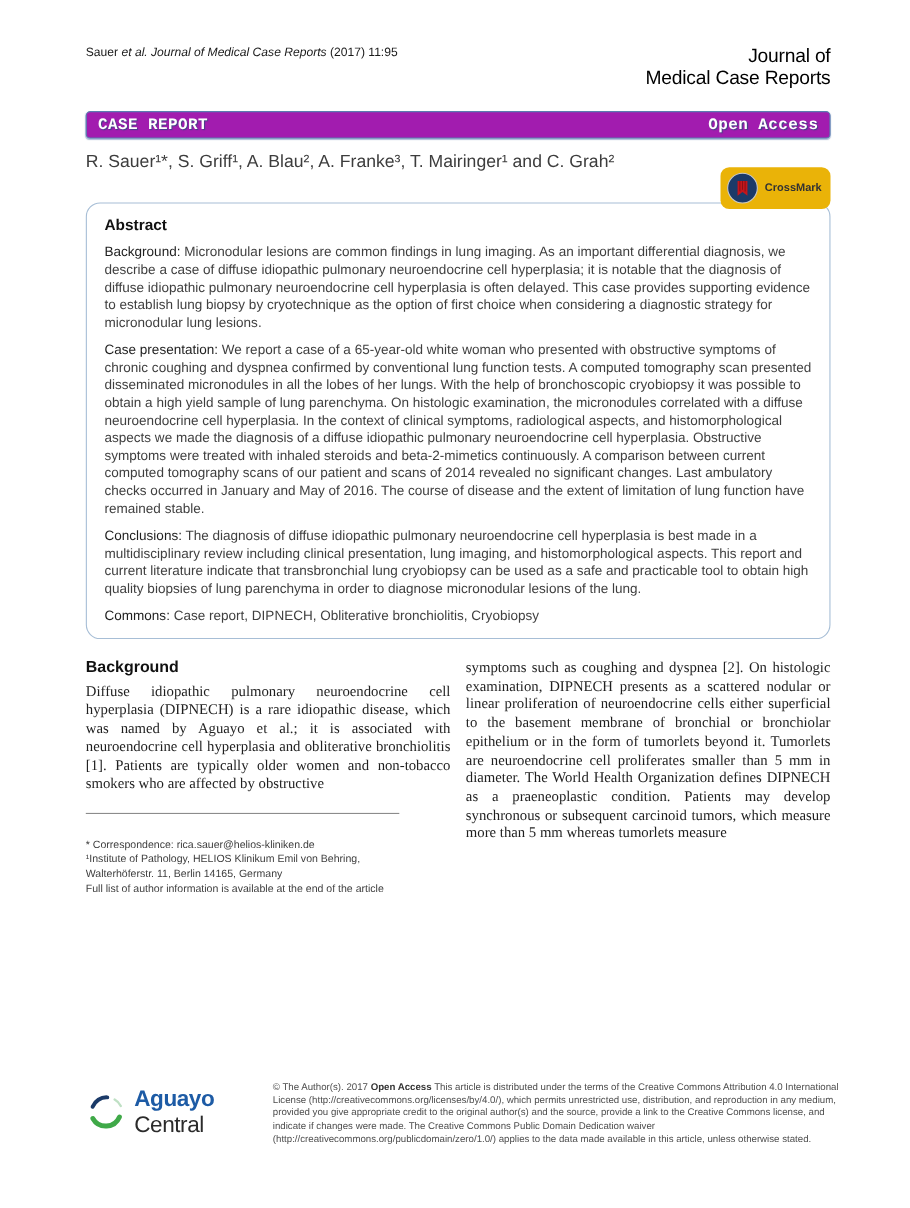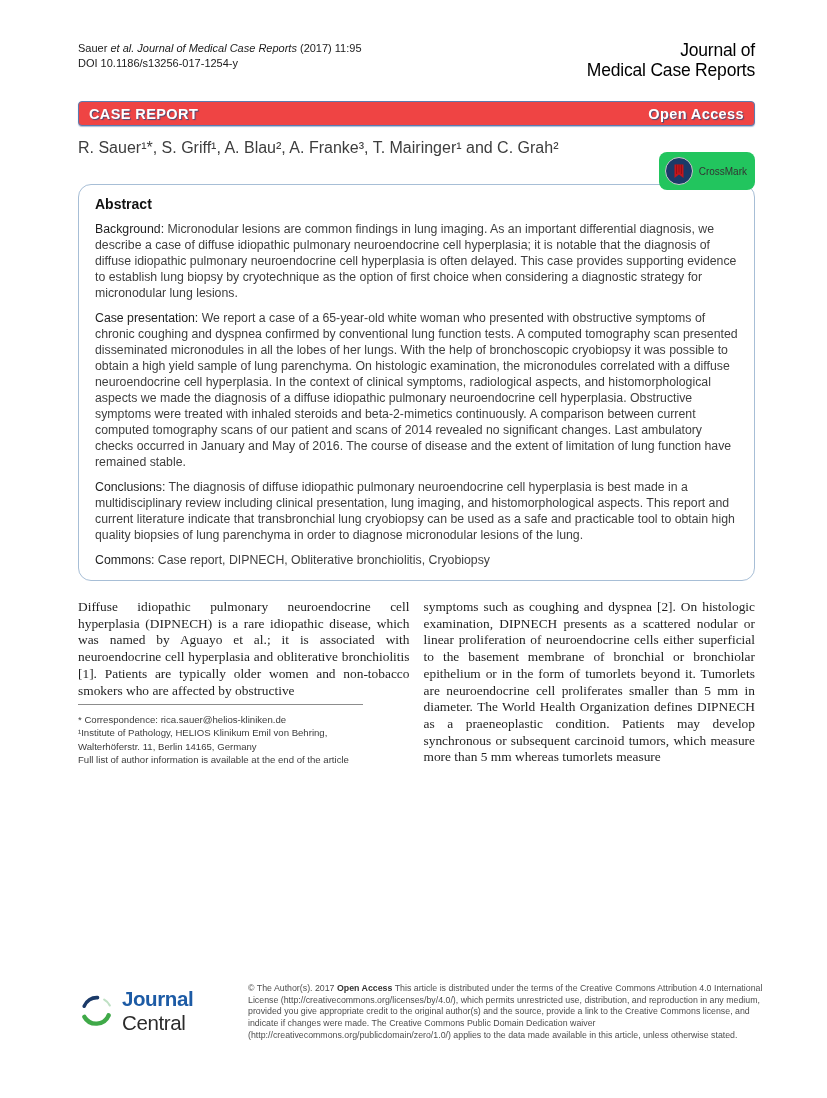--- a/index.html
+++ b/index.html
@@ -18,35 +18,36 @@
   
   .hdr { display: flex; justify-content: space-between; align-items: flex-start; margin-top: 41px; }
   .cite-block { font-size: 11px; line-height: 15px; color: #1a1a1a; }
   .cite-block .ital { font-style: italic; }
   .journal-name { text-align: right; font-size: 17.5px; line-height: 19.5px; color: #000; letter-spacing: -0.2px; }
 
   
   .banner {
     margin-top: 21px;
     height: 25px;
-    background: #ef4444;
+    background: #a21caf;
     border: 1px solid #5a7cb0;
     border-radius: 4px;
     display: flex; align-items: center; justify-content: space-between;
     padding: 0 10px;
     color: #fff; font-weight: bold; font-size: 14.5px; letter-spacing: 0.4px;
     text-shadow: 1px 1px 1px rgba(45,75,125,0.85);
     box-shadow: 0 1px 1px rgba(90,124,176,0.5);
+    font-family: Liberation Mono, monospace;
   }
 
   
   .crossmark {
     position: absolute; top: 152px; right: 72px;
     display: flex; align-items: center; gap: 5px;
-    background: #22c55e; border-radius: 8px; padding: 4px 8px 4px 5px;
+    background: #eab308; border-radius: 8px; padding: 4px 8px 4px 5px; font-weight: bold;
   }
   .crossmark .cm-label { font-size: 10px; color: #333; }
 
   
   .title {
     margin-top: 15px;
     font-size: 29px; line-height: 37px; font-weight: 400;
     color: #262626; letter-spacing: -0.3px;
     white-space: pre-line;
     max-width: 600px;
@@ -66,24 +67,24 @@
   .abstract .lead { font-weight: normal; color: #1e1e1e; }
 
   
   .body-cols { margin-top: 18px; display: flex; gap: 14px; }
   .col { width: 50%; font-family: "Liberation Serif", serif; font-size: 13.4px; line-height: 16.7px; color: #1f1f1f; text-align: justify; }
   .col h3 { font-family: "Liberation Sans", sans-serif; font-size: 14.5px; font-weight: bold; color: #111; margin-bottom: 5px; text-align: left; }
   .col .ital { }
 
   
   .footnotes {
-    margin-top: 5px;
+    margin-top: 18px;
     border-top: 1px solid #8c8c8c;
     width: 285px;
-    padding-top: 8px;
+    padding-top: 22px;
     font-family: "Liberation Sans", sans-serif;
     font-size: 9.6px; line-height: 13.2px; color: #3d3d3d;
     text-align: left;
   }
 
   
   .footer {
     position: absolute; top: 983px; left: 78px; right: 60px;
     display: flex; align-items: flex-start;
   }
@@ -96,21 +97,20 @@
 </style>
 </head>
 <body>
 
 <div class="page">
   <div class="content">
 
     <div class="hdr">
       <div class="cite-block">
         <div><span>Sauer </span><span class="ital">et al. Journal of Medical Case Reports</span><span> (2017) 11:95</span></div>
-        <div>DOI 10.1186/s13256-017-1254-y</div>
       </div>
       <div class="journal-name">
         <div>Journal of</div>
         <div>Medical Case Reports</div>
       </div>
     </div>
 
     <div class="banner">
       <span>CASE REPORT</span>
       <span>Open Access</span>
@@ -121,20 +121,21 @@
     <div class="abstract">
       <h2>Abstract</h2>
       <p><span class="lead">Background:</span><span> Micronodular lesions are common findings in lung imaging. As an important differential diagnosis, we describe a case of diffuse idiopathic pulmonary neuroendocrine cell hyperplasia; it is notable that the diagnosis of diffuse idiopathic pulmonary neuroendocrine cell hyperplasia is often delayed. This case provides supporting evidence to establish lung biopsy by cryotechnique as the option of first choice when considering a diagnostic strategy for micronodular lung lesions.</span></p>
       <p><span class="lead">Case presentation:</span><span> We report a case of a 65-year-old white woman who presented with obstructive symptoms of chronic coughing and dyspnea confirmed by conventional lung function tests. A computed tomography scan presented disseminated micronodules in all the lobes of her lungs. With the help of bronchoscopic cryobiopsy it was possible to obtain a high yield sample of lung parenchyma. On histologic examination, the micronodules correlated with a diffuse neuroendocrine cell hyperplasia. In the context of clinical symptoms, radiological aspects, and histomorphological aspects we made the diagnosis of a diffuse idiopathic pulmonary neuroendocrine cell hyperplasia. Obstructive symptoms were treated with inhaled steroids and beta-2-mimetics continuously. A comparison between current computed tomography scans of our patient and scans of 2014 revealed no significant changes. Last ambulatory checks occurred in January and May of 2016. The course of disease and the extent of limitation of lung function have remained stable.</span></p>
       <p><span class="lead">Conclusions:</span><span> The diagnosis of diffuse idiopathic pulmonary neuroendocrine cell hyperplasia is best made in a multidisciplinary review including clinical presentation, lung imaging, and histomorphological aspects. This report and current literature indicate that transbronchial lung cryobiopsy can be used as a safe and practicable tool to obtain high quality biopsies of lung parenchyma in order to diagnose micronodular lesions of the lung.</span></p>
       <p><span class="lead">Commons:</span><span> Case report, DIPNECH, Obliterative bronchiolitis, Cryobiopsy</span></p>
     </div>
 
     <div class="body-cols">
       <div class="col">
+        <h3>Background</h3>
         <p><span>Diffuse idiopathic pulmonary neuroendocrine cell hyperplasia (DIPNECH) is a rare idiopathic disease, which was named by Aguayo </span><span class="ital">et al.</span><span>; it is associated with neuroendocrine cell hyperplasia and obliterative bronchiolitis [1]. Patients are typically older women and non-tobacco smokers who are affected by obstructive</span></p>
         <div class="footnotes">
           <div>* Correspondence: rica.sauer@helios-kliniken.de</div>
           <div>¹Institute of Pathology, HELIOS Klinikum Emil von Behring, Walterhöferstr. 11, Berlin 14165, Germany</div>
           <div>Full list of author information is available at the end of the article</div>
         </div>
       </div>
       <div class="col">
         <p>symptoms such as coughing and dyspnea [2]. On histologic examination, DIPNECH presents as a scattered nodular or linear proliferation of neuroendocrine cells either superficial to the basement membrane of bronchial or bronchiolar epithelium or in the form of tumorlets beyond it. Tumorlets are neuroendocrine cell proliferates smaller than 5 mm in diameter. The World Health Organization defines DIPNECH as a praeneoplastic condition. Patients may develop synchronous or subsequent carcinoid tumors, which measure more than 5 mm whereas tumorlets measure</p>
       </div>
@@ -156,17 +157,17 @@
 
   <div class="footer">
     <div class="bmc-logo">
       <span style="display:inline-flex;">
         <svg width="38" height="38" viewBox="0 0 38 38">
           <path d="M 6.2 14.2 A 13.5 13.5 0 0 1 19.5 5.6" fill="none" stroke="#1b3a68" stroke-width="3.6" stroke-linecap="round"></path>
           <path d="M 6.4 24.8 A 13.5 13.5 0 0 0 30.6 23.4" fill="none" stroke="#3fa948" stroke-width="4.4" stroke-linecap="round"></path>
           <path d="M 31.8 13.4 A 13.5 13.5 0 0 0 26.2 7.6" fill="none" stroke="#bfe0c4" stroke-width="2.2" stroke-linecap="round"></path>
         </svg>
       </span>
-      <span class="bmc-text"><span class="biomed">Journal</span><span class="central"> Central</span></span>
+      <span class="bmc-text"><span class="biomed">Aguayo</span><span class="central"> Central</span></span>
     </div>
     <div class="license"><span>© The Author(s). 2017 </span><span class="lic-bold">Open Access</span><span> This article is distributed under the terms of the Creative Commons Attribution 4.0 International License (http://creativecommons.org/licenses/by/4.0/), which permits unrestricted use, distribution, and reproduction in any medium, provided you give appropriate credit to the original author(s) and the source, provide a link to the Creative Commons license, and indicate if changes were made. The Creative Commons Public Domain Dedication waiver (http://creativecommons.org/publicdomain/zero/1.0/) applies to the data made available in this article, unless otherwise stated.</span></div>
   </div>
 </div>
 
 </body></html>

